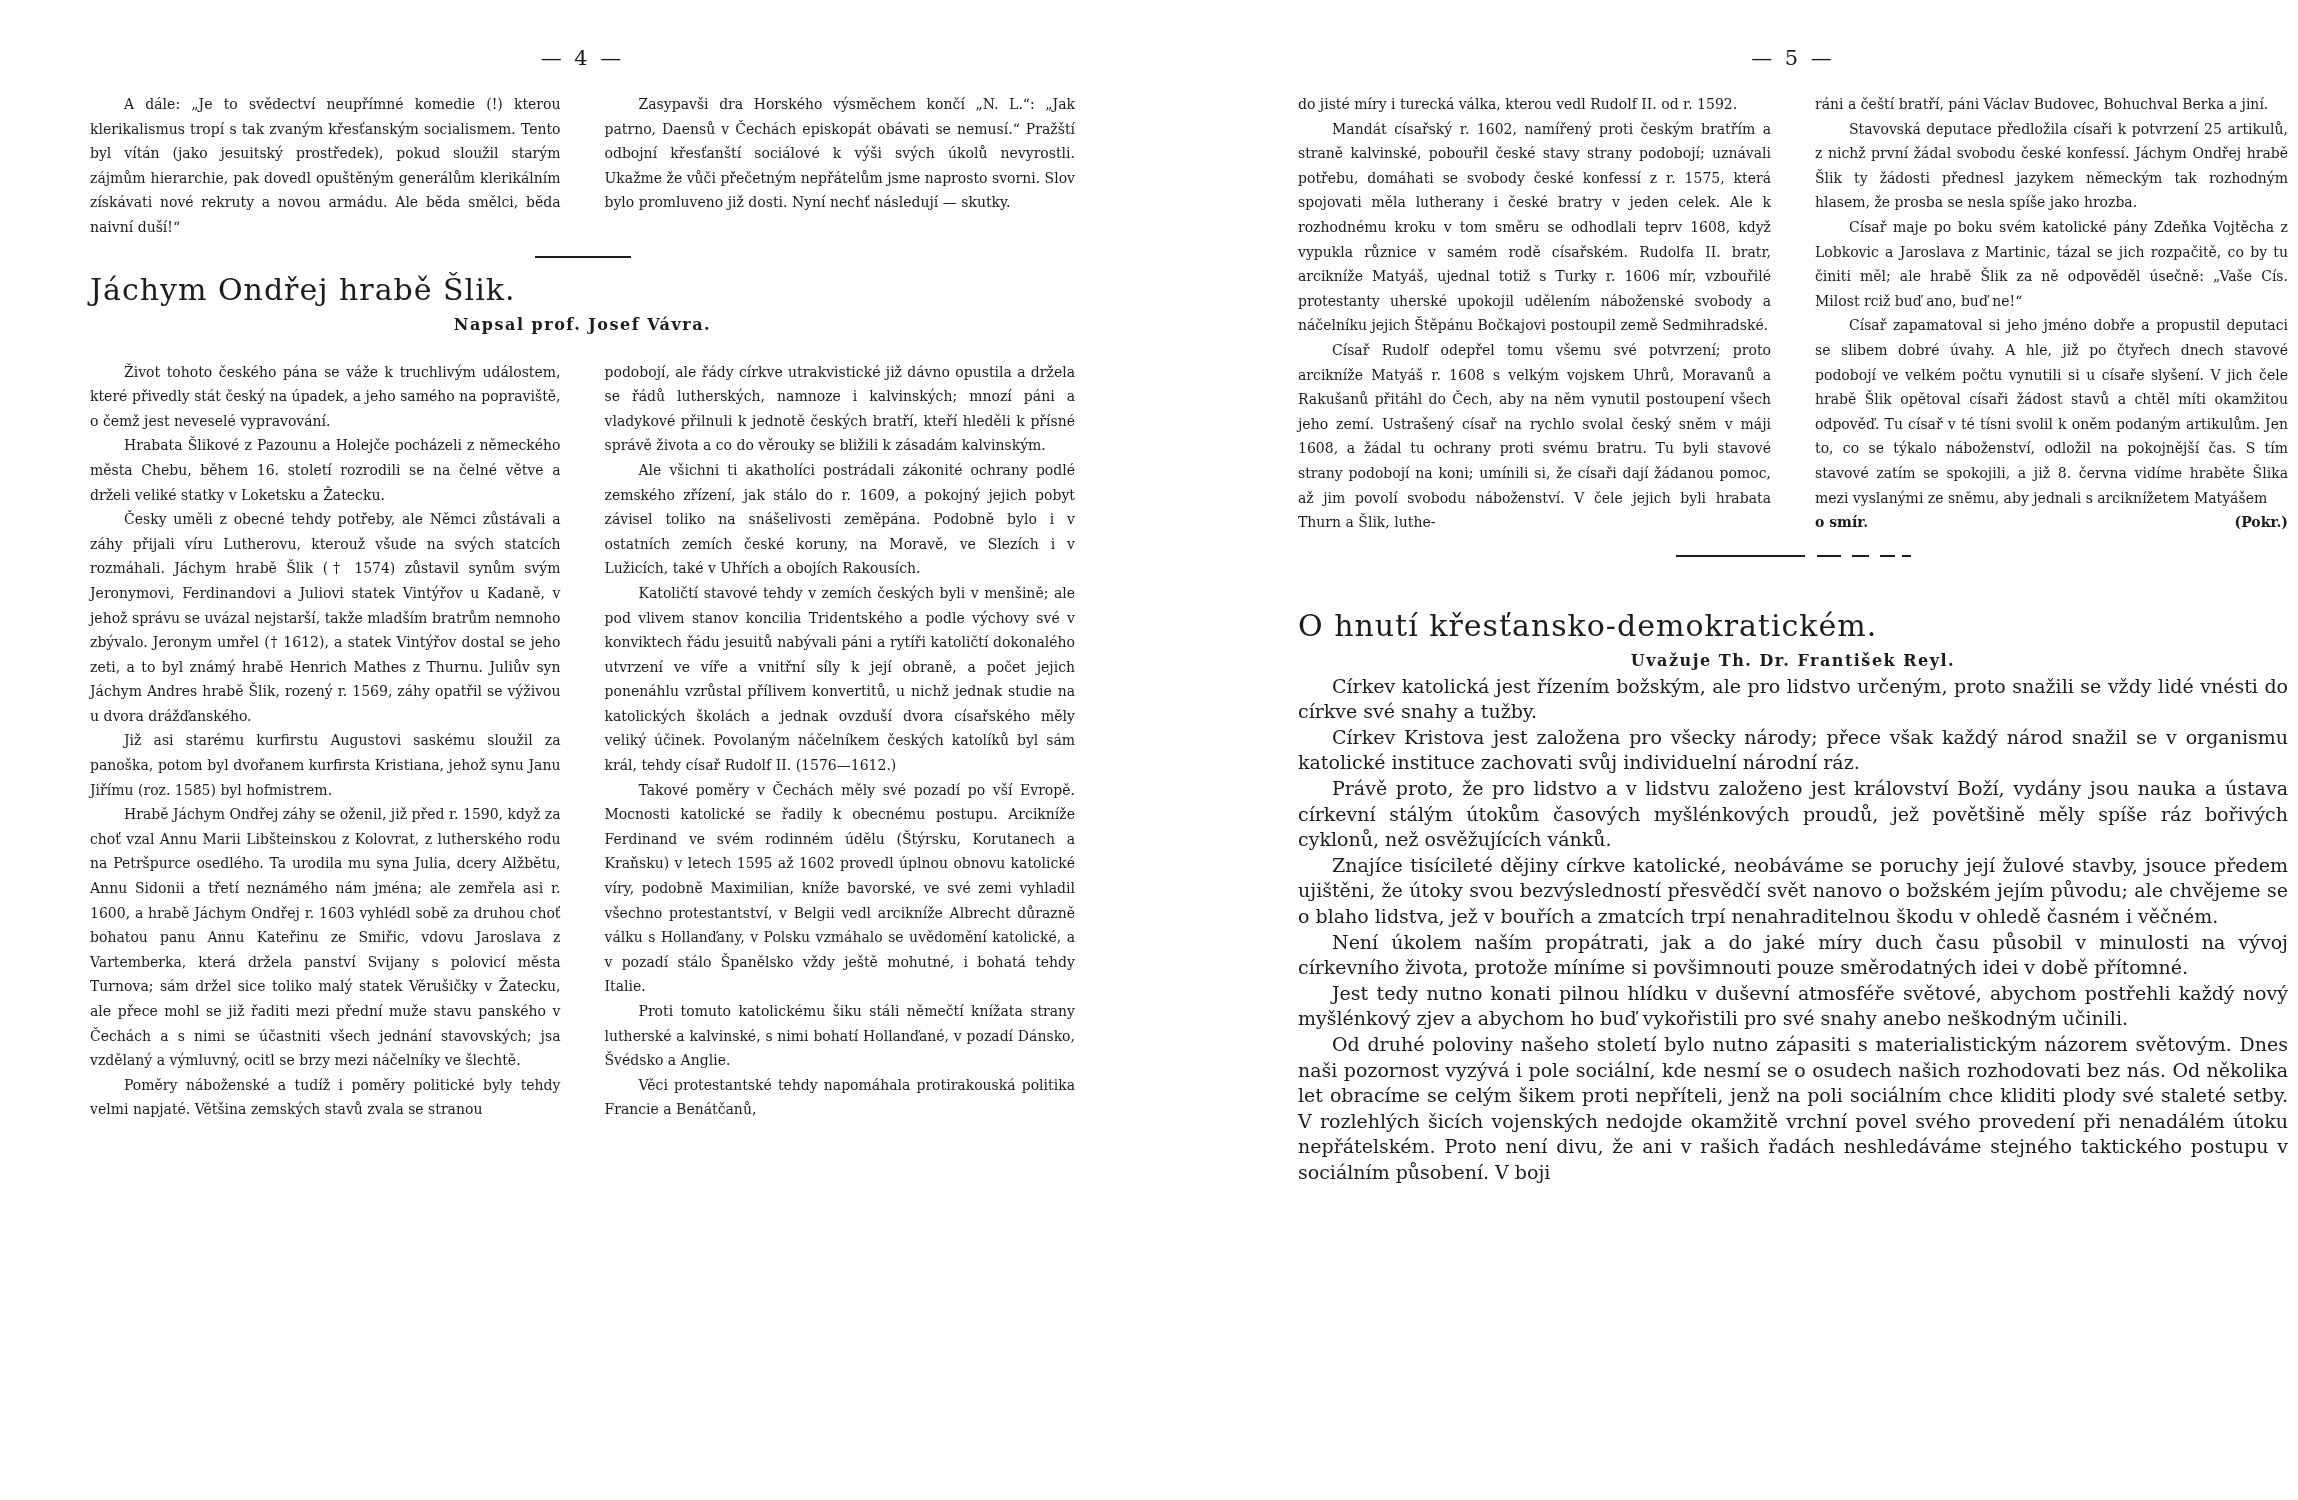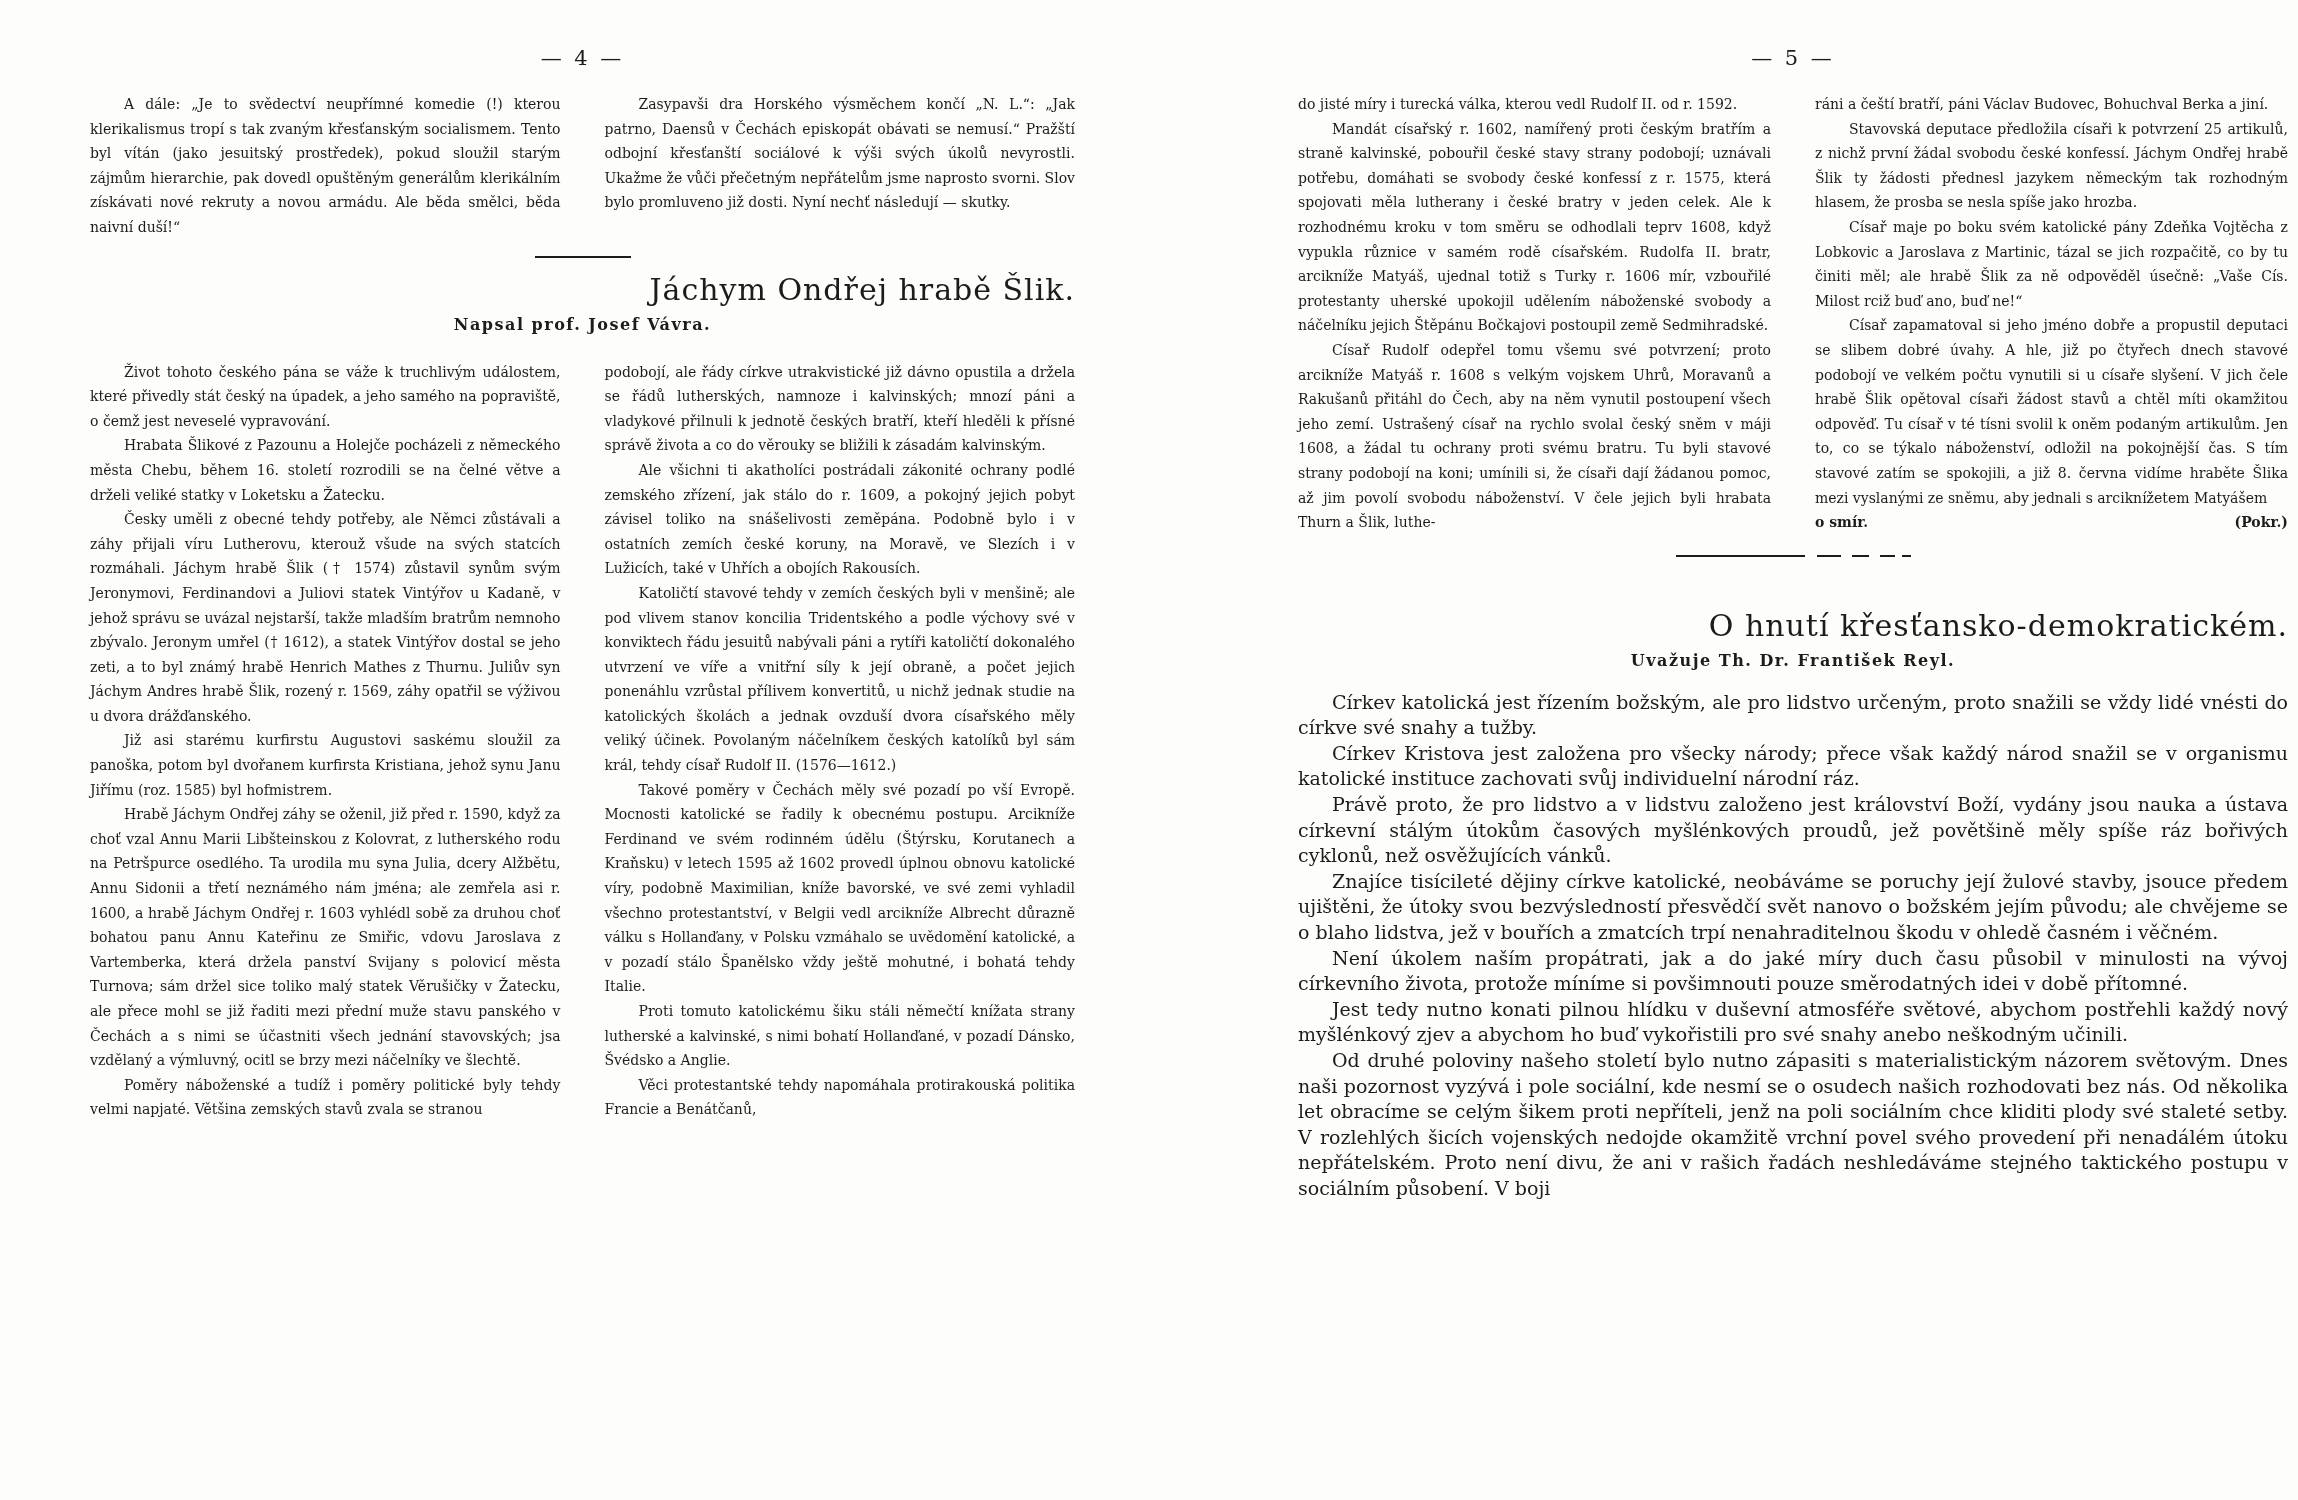--- a/index.html
+++ b/index.html
@@ -56,39 +56,39 @@
     height: 2px;
     margin: 20px auto 0 auto;
     background: linear-gradient(to right,
       #1c1c1c 0 55%, transparent 55% 60%,
       #1c1c1c 60% 70%, transparent 70% 75%,
       #1c1c1c 75% 82%, transparent 82% 87%,
       #1c1c1c 87% 93%, transparent 93% 96%,
       #1c1c1c 96% 100%);
   }
   .article-title {
-    text-align: right;
+    text-align: left;
     font-size: 30px;
     font-weight: normal;
     margin: 14px 0 0 0;
     letter-spacing: 1px;
   }
   .article-byline {
     text-align: center;
     font-size: 16px;
     font-weight: bold;
     letter-spacing: 1.5px;
     margin: 8px 0 0 0;
   }
   .body-cols { margin-top: 26px; }
   .wide {
     text-align: justify;
     font-size: 19px;
     line-height: 25.6px;
-    margin-top: 20px;
+    margin-top: 4px;
   }
   .lastline {
     display: flex;
     justify-content: space-between;
     font-weight: bold;
   }
   .lastline span { white-space: nowrap; }
 </style>
 </head>
 <body>

